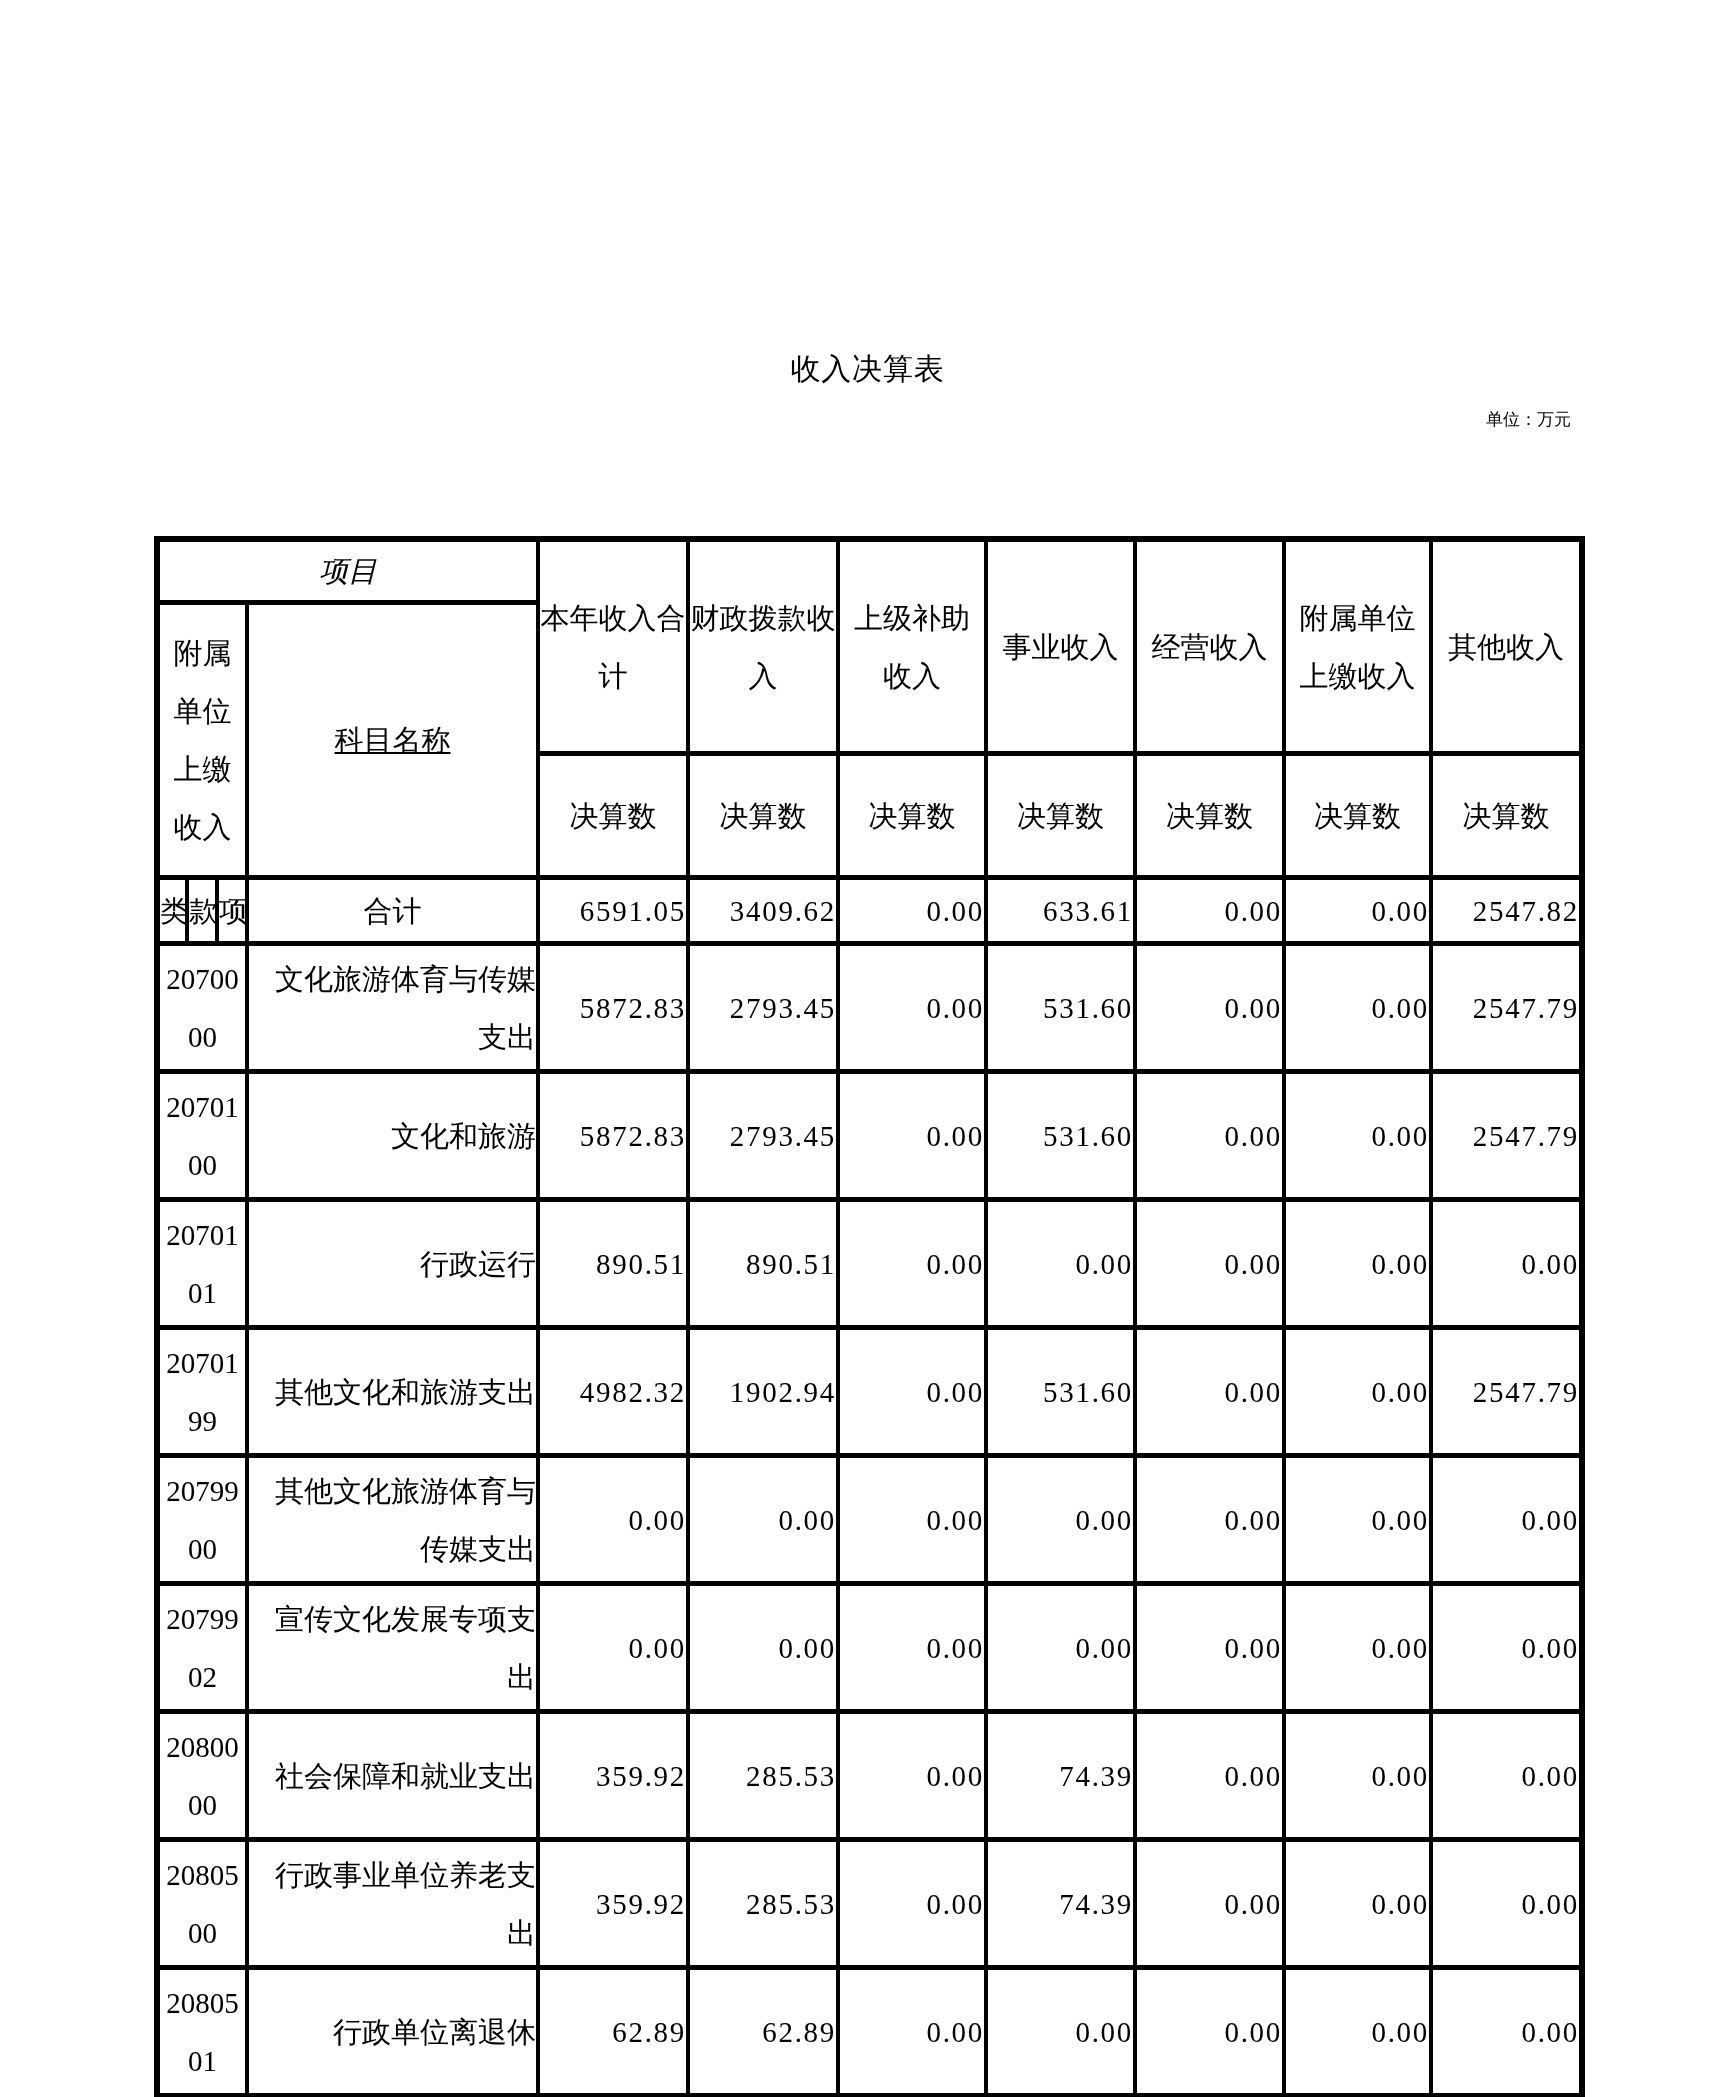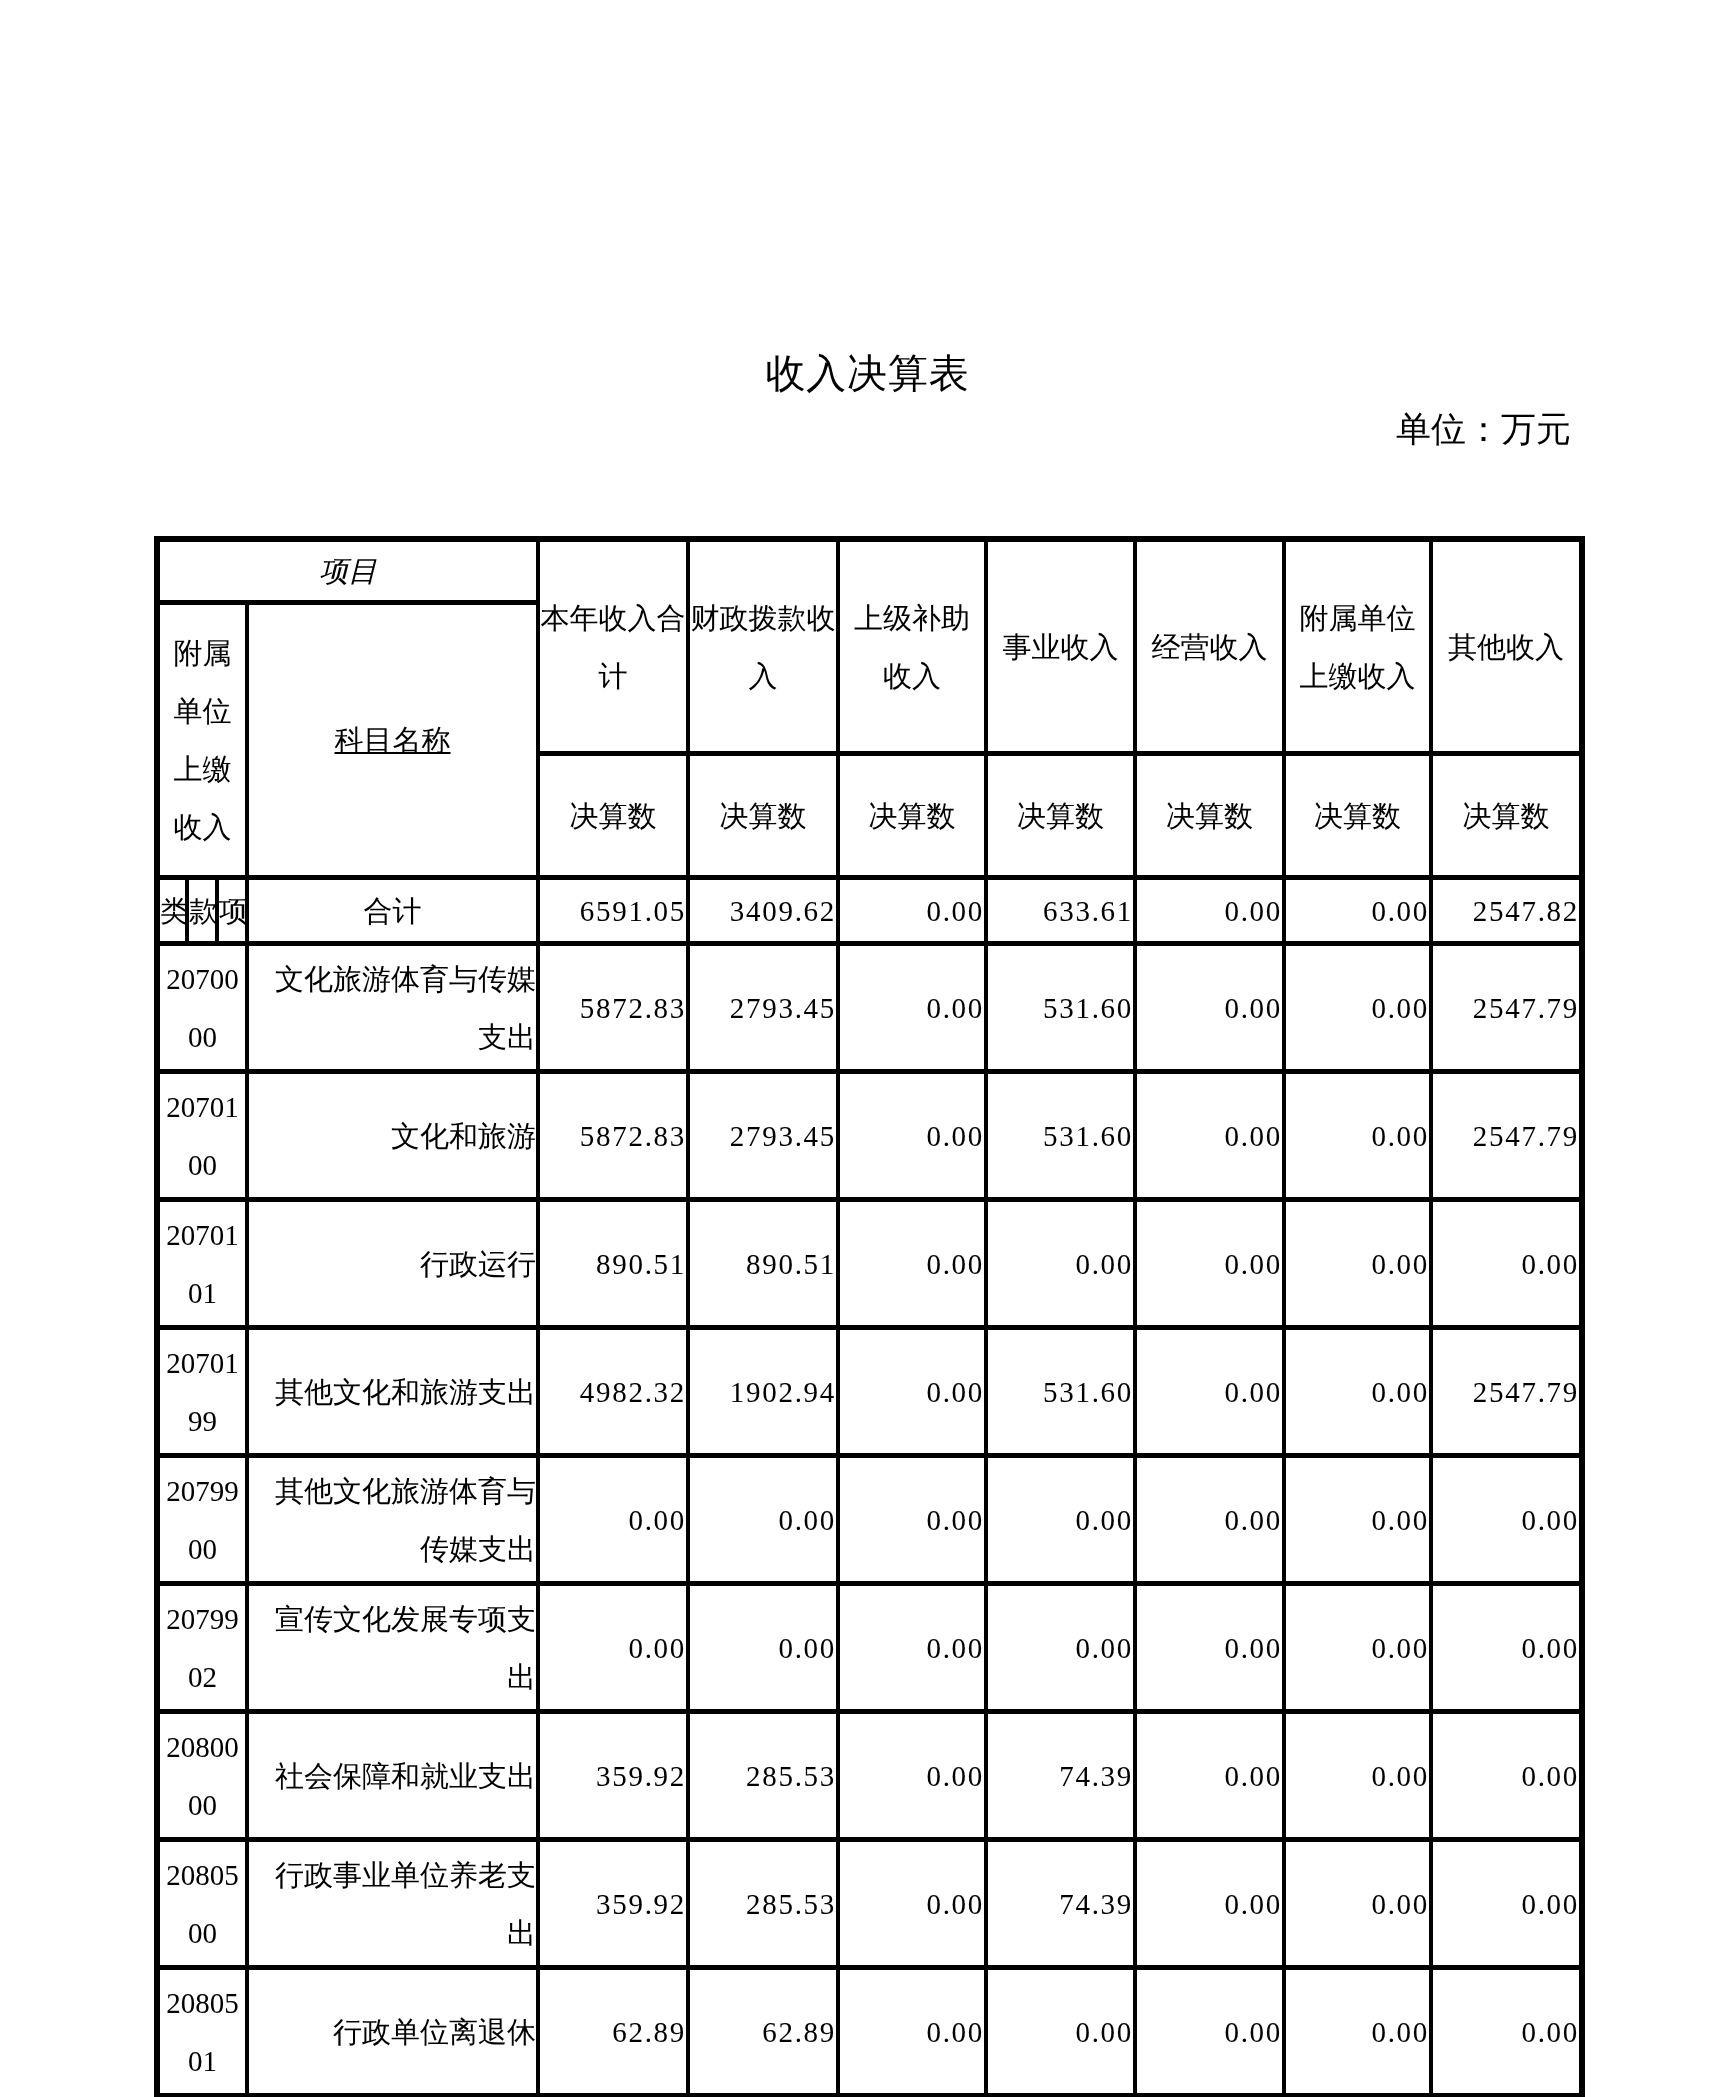--- a/index.html
+++ b/index.html
@@ -13,29 +13,29 @@
     height: 2453px;
     font-family: "Liberation Serif", "DejaVu Serif", serif;
     color: #000000;
   }
   .page-title {
     position: absolute;
     top: 352px;
     left: 0;
     width: 100%;
     text-align: center;
-    font-size: 40px;
+    font-size: 30px;
     line-height: 1.1;
     letter-spacing: 0.8px;
   }
   .unit-label {
     position: absolute;
     top: 411px;
     right: 164px;
-    font-size: 35px;
+    font-size: 17px;
     line-height: 1.1;
   }
   table.budget {
     position: absolute;
     left: 154px;
     top: 536px;
     width: 1426px;
     border-collapse: collapse;
     table-layout: fixed;
     border: 6.7px solid #000;

